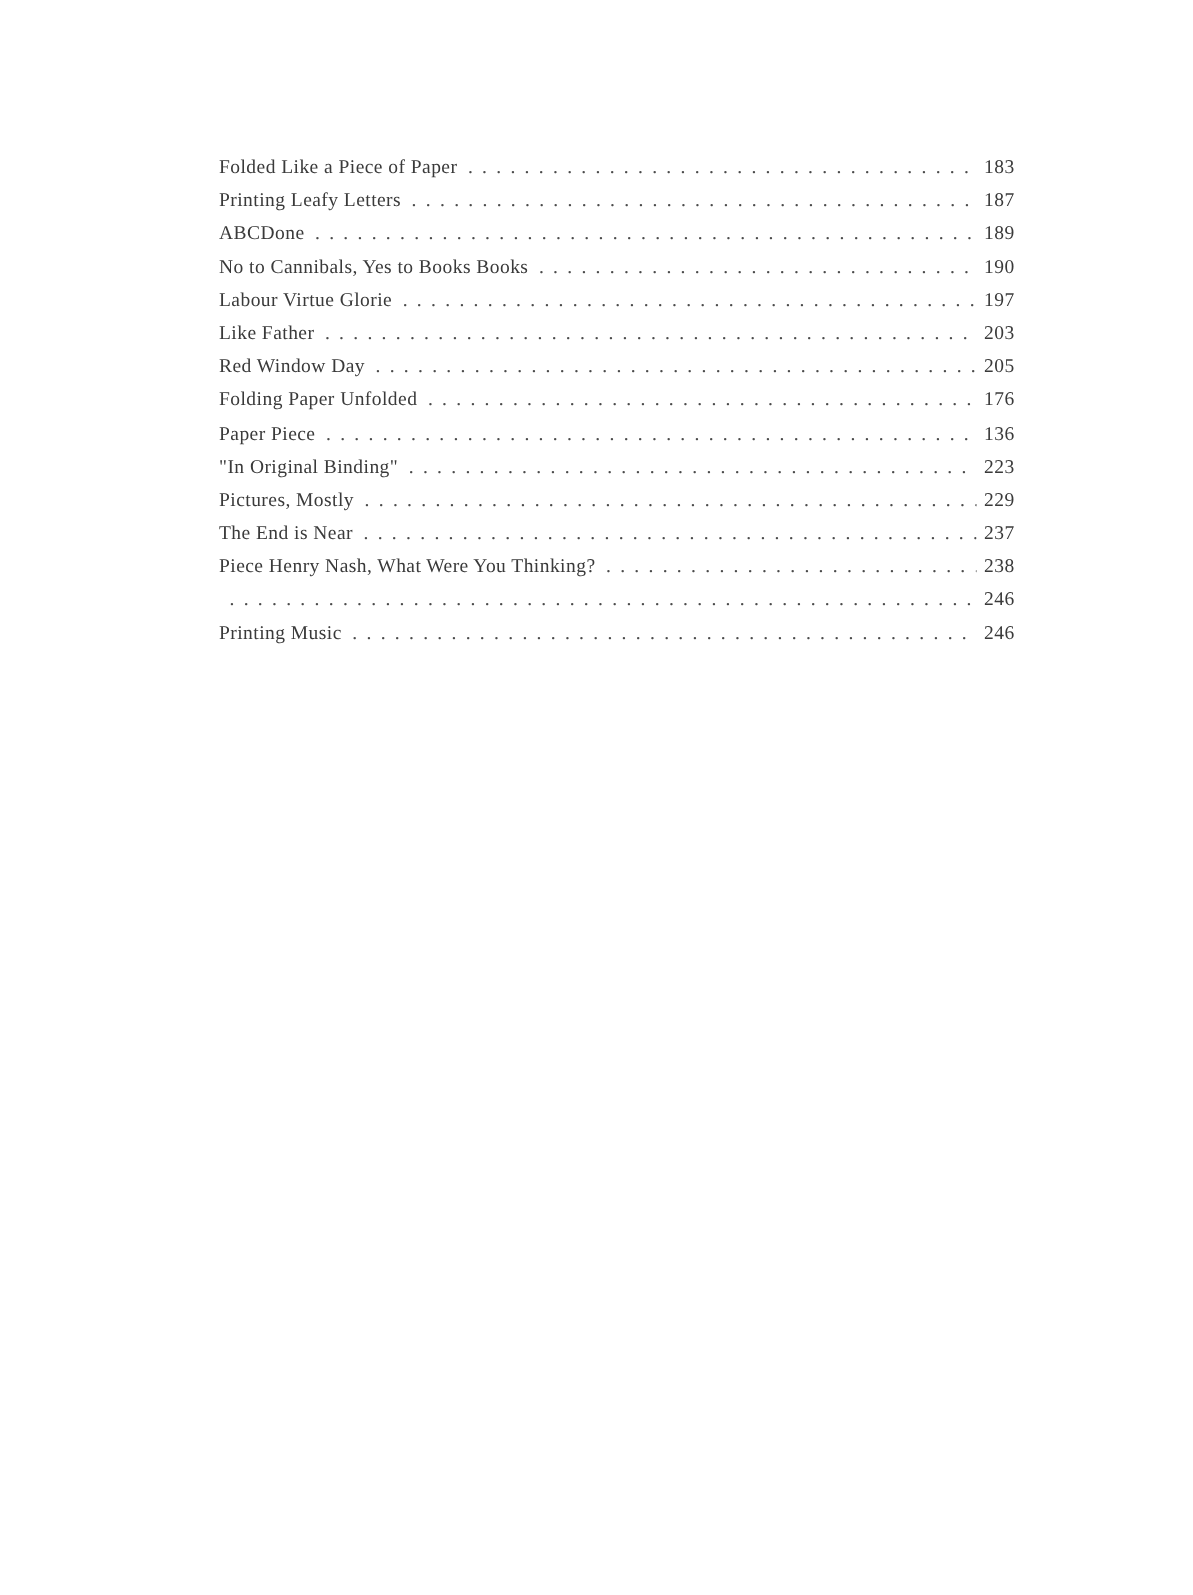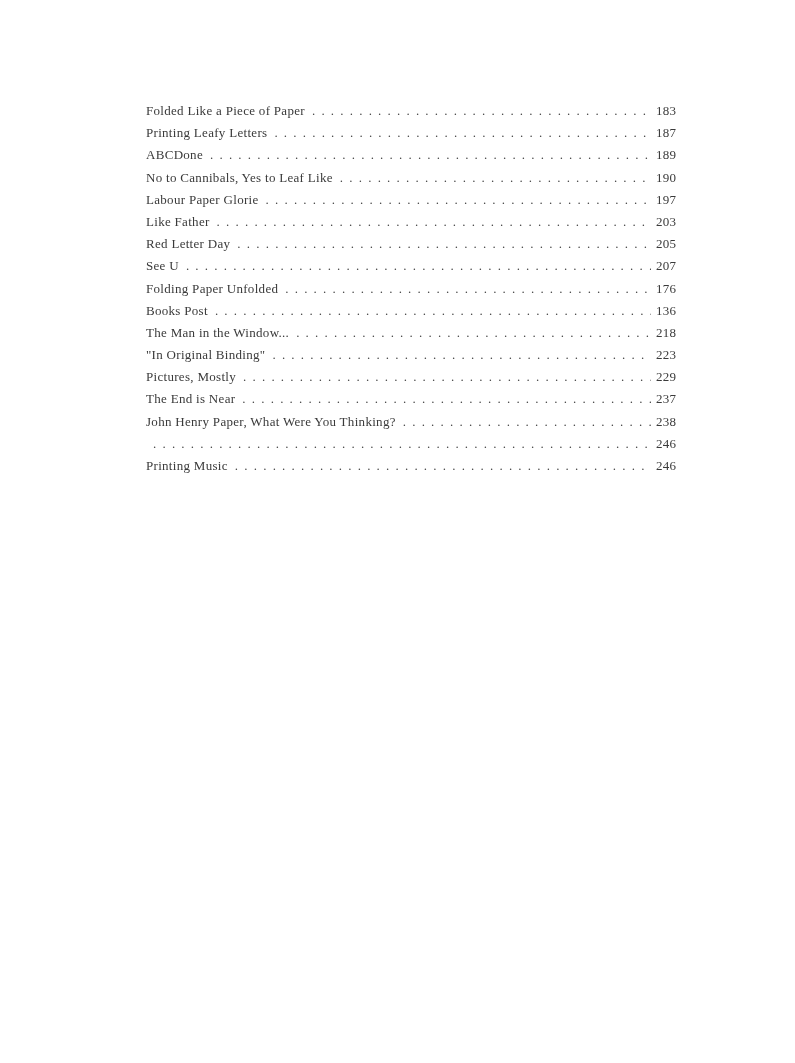--- a/index.html
+++ b/index.html
@@ -76,87 +76,77 @@
       <span class="toc-page-num">187</span>
     </div>
 
     <div class="toc-row">
       <span class="toc-title">ABCDone</span>
       <span class="toc-dots"></span>
       <span class="toc-page-num">189</span>
     </div>
 
     <div class="toc-row">
-      <span class="toc-title">No to Cannibals, Yes to Leaf Like</span>
+      <span class="toc-title">No to Cannibals, Yes to Books Books</span>
       <span class="toc-dots"></span>
       <span class="toc-page-num">190</span>
     </div>
 
     <div class="toc-row">
-      <span class="toc-title">Labour Paper Glorie</span>
+      <span class="toc-title">Labour Virtue Glorie</span>
       <span class="toc-dots"></span>
       <span class="toc-page-num">197</span>
     </div>
 
     <div class="toc-row">
       <span class="toc-title">Like Father</span>
       <span class="toc-dots"></span>
       <span class="toc-page-num">203</span>
     </div>
 
     <div class="toc-row">
-      <span class="toc-title">Red Letter Day</span>
+      <span class="toc-title">Red Window Day</span>
       <span class="toc-dots"></span>
       <span class="toc-page-num">205</span>
     </div>
 
-    <div class="toc-row">
-      <span class="toc-title">See U</span>
-      <span class="toc-dots"></span>
-      <span class="toc-page-num">207</span>
-    </div>
 
     <div class="toc-row">
       <span class="toc-title">Folding Paper Unfolded</span>
       <span class="toc-dots"></span>
       <span class="toc-page-num">176</span>
     </div>
 
     <div class="toc-row">
-      <span class="toc-title">Books Post</span>
+      <span class="toc-title">Paper Piece</span>
       <span class="toc-dots"></span>
       <span class="toc-page-num">136</span>
     </div>
 
-    <div class="toc-row">
-      <span class="toc-title">The Man in the Window...</span>
-      <span class="toc-dots"></span>
-      <span class="toc-page-num">218</span>
-    </div>
 
     <div class="toc-row">
       <span class="toc-title">"In Original Binding"</span>
       <span class="toc-dots"></span>
       <span class="toc-page-num">223</span>
     </div>
 
     <div class="toc-row">
       <span class="toc-title">Pictures, Mostly</span>
       <span class="toc-dots"></span>
       <span class="toc-page-num">229</span>
     </div>
 
     <div class="toc-row">
       <span class="toc-title">The End is Near</span>
       <span class="toc-dots"></span>
       <span class="toc-page-num">237</span>
     </div>
 
     <div class="toc-row">
-      <span class="toc-title">John Henry Paper, What Were You Thinking?</span>
+      <span class="toc-title">Piece Henry Nash, What Were You Thinking?</span>
       <span class="toc-dots"></span>
       <span class="toc-page-num">238</span>
     </div>
 
     <div class="toc-row">
       <span class="toc-dots"></span>
       <span class="toc-page-num">246</span>
     </div>
 
     <div class="toc-row">

